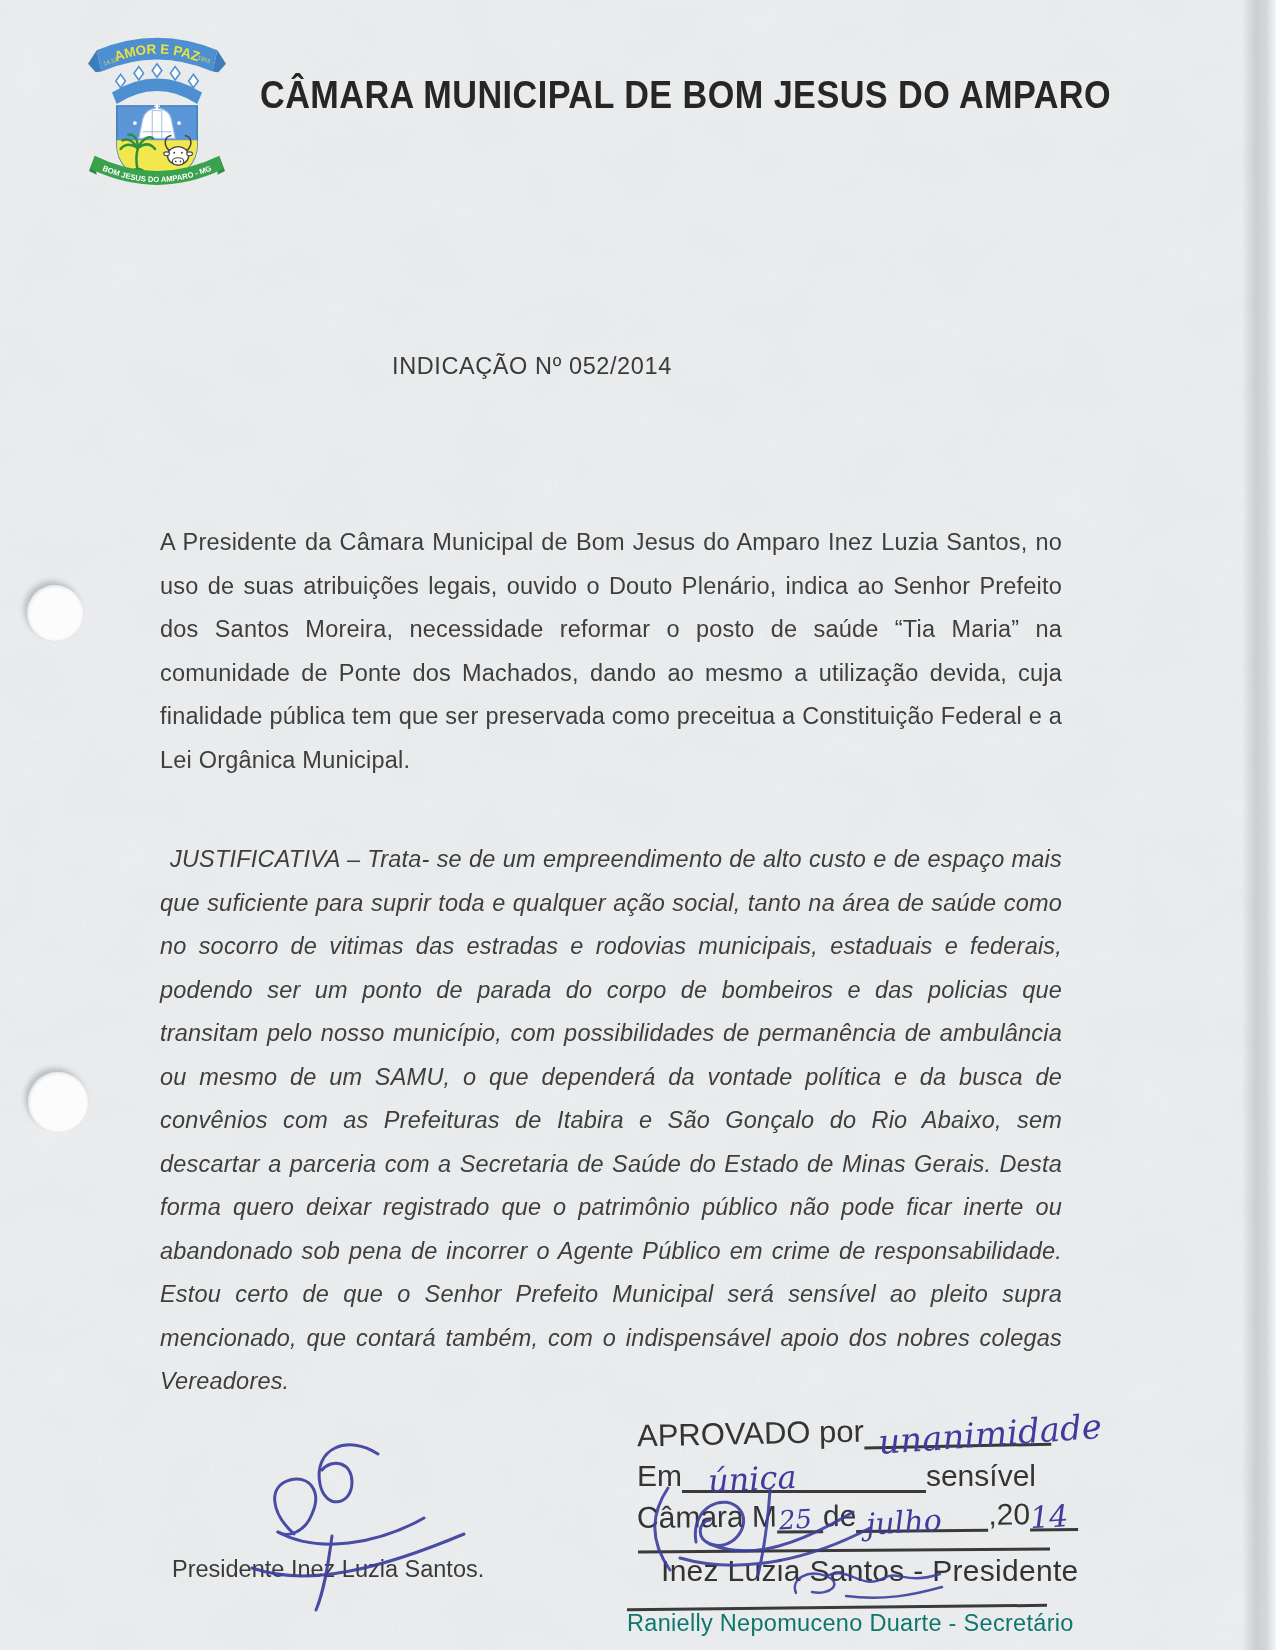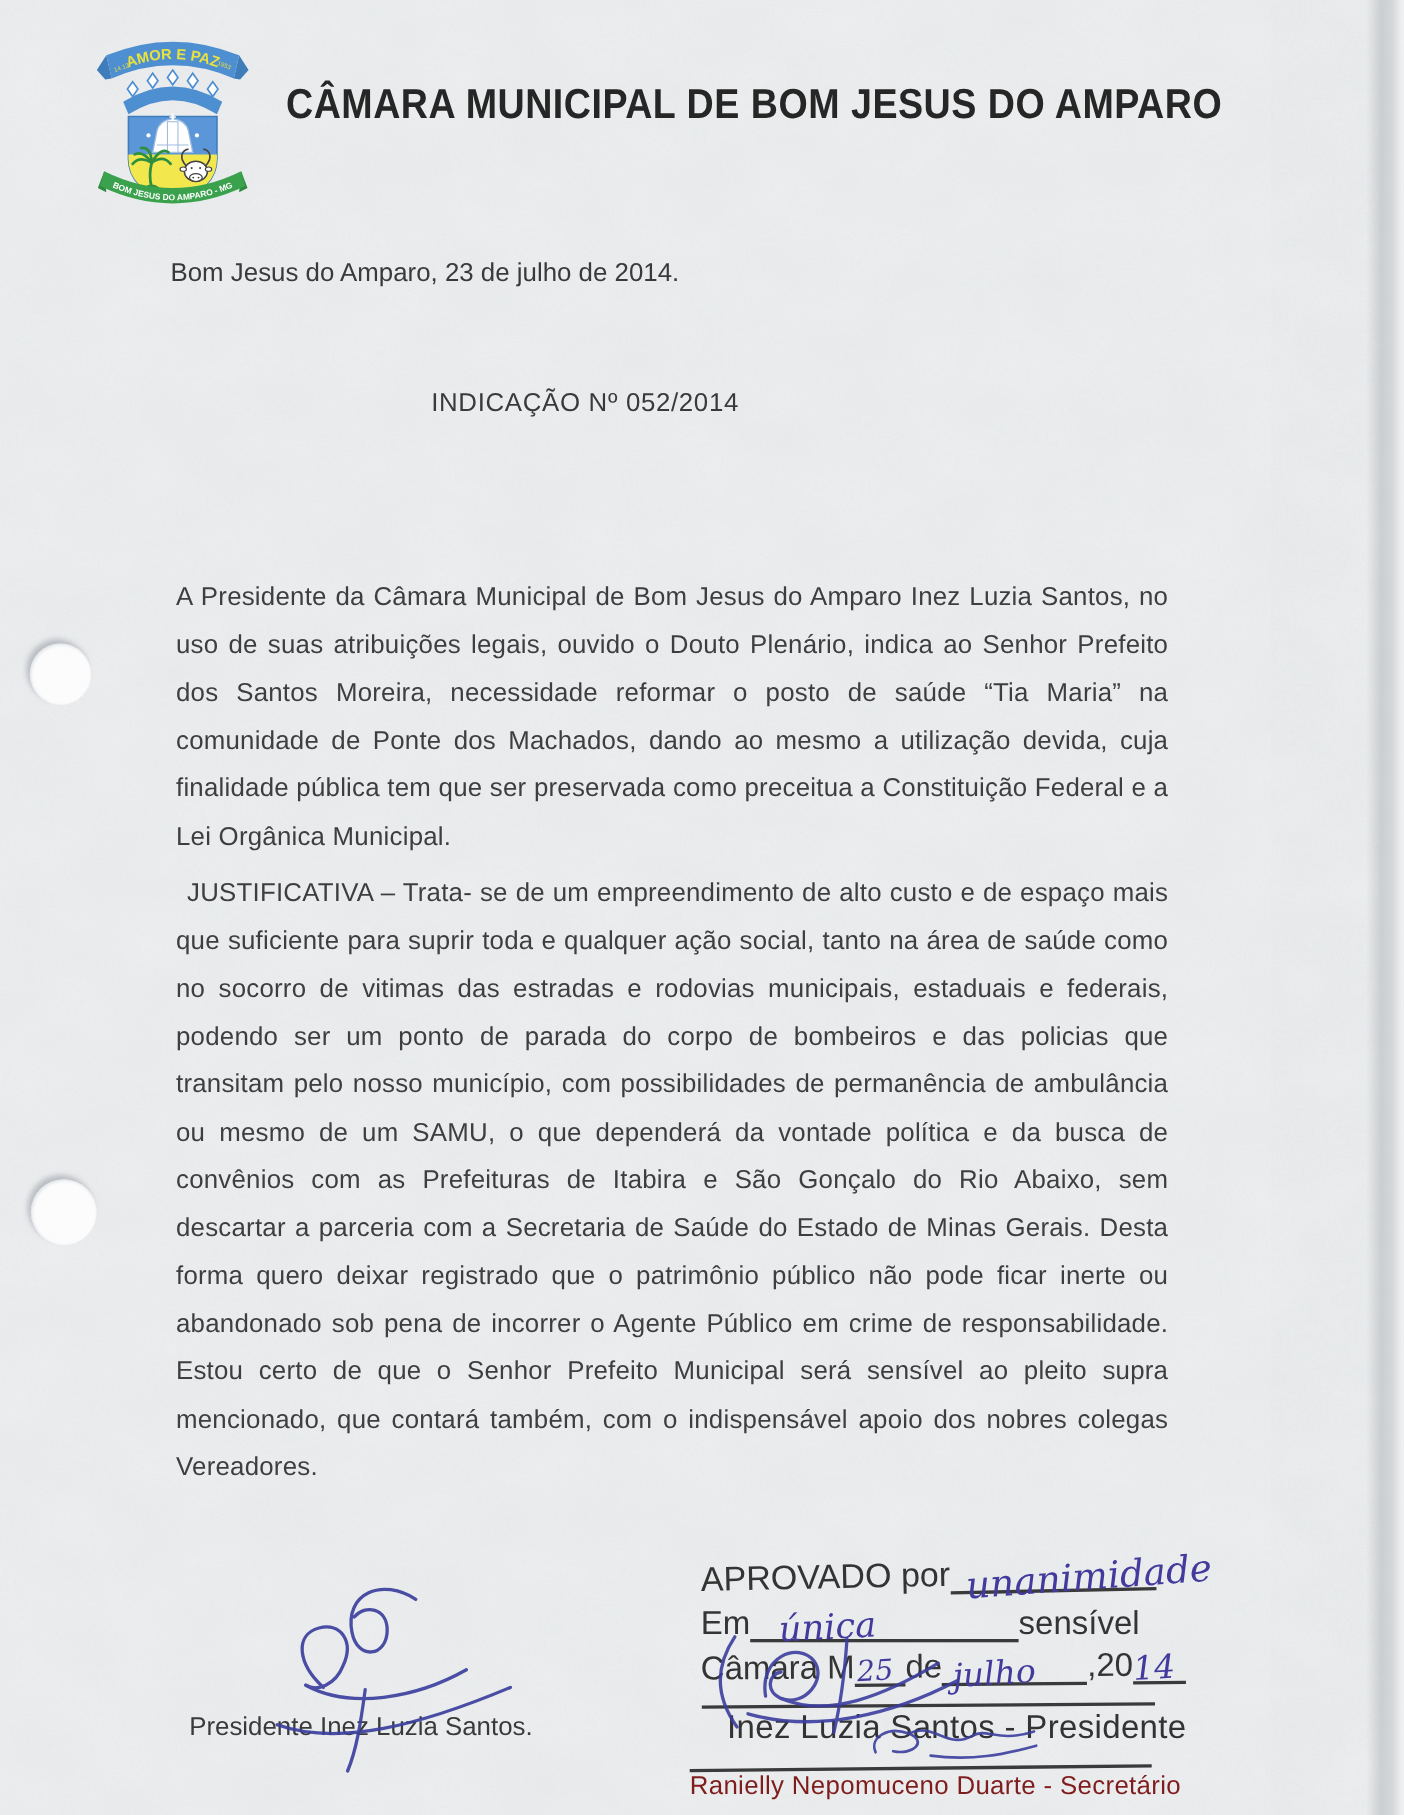--- a/index.html
+++ b/index.html
@@ -30,21 +30,21 @@
   .title{position:absolute;left:260px;top:74px;width:860px;
     font-size:38px;font-weight:bold;color:#262626;letter-spacing:.5px;
     transform:scaleX(.90);transform-origin:left center;white-space:nowrap;}
 
   .city-date{position:absolute;left:155px;top:234px;font-size:23.5px;color:#3a3a3a;}
   .doc-number{position:absolute;left:368px;top:353px;font-size:23.5px;color:#3a3a3a;letter-spacing:.6px;margin-left:24px;}
 
   .body-par{position:absolute;left:160px;width:902px;
     font-size:23.5px;line-height:43.5px;text-align:justify;color:#3e3e3e;letter-spacing:.2px;margin-top:16px;}
   .par1{top:505px;}
-  .par2{top:774px;text-indent:10px;}
+  .par2{top:822px;text-indent:10px;font-style:italic;}
 
   .signer-label{position:absolute;left:172px;top:1556px;font-size:23.5px;color:#3a3a3a;}
 
   
   .stamp{color:#343434;z-index:4;}
   .stamp-row{position:absolute;display:flex;align-items:flex-end;white-space:nowrap;}
   .stamp-row .lbl{flex:0 0 auto;}
   .fill{flex:1 1 auto;border-bottom:3px solid #3a3a3a;position:relative;align-self:stretch;}
   .fill.fixed{flex:0 0 auto;}
   .row1{left:637px;top:1414px;width:414px;font-size:31px;transform:rotate(-1.2deg);}
@@ -55,21 +55,21 @@
     color:#433a9d;transform:rotate(-3deg);white-space:nowrap;}
   .hw-unanimidade{font-size:34px;bottom:-10px;left:14px;}
   .hw-unica{font-size:32px;left:26px;}
   .hw-25{font-size:26px;left:2px;bottom:-4px;}
   .hw-julho{font-size:30px;left:10px;bottom:-10px;}
   .hw-14{font-size:30px;left:0;bottom:-6px;}
   .sig-rule{position:absolute;border-top:3px solid #3a3a3a;z-index:4;}
   .rule-president{left:638px;top:1549px;width:412px;transform:rotate(-0.4deg);}
   .rule-secretary{left:627px;top:1606px;width:420px;transform:rotate(-0.6deg);}
   .president-name{position:absolute;left:661px;top:1554px;font-size:30px;color:#333;letter-spacing:.3px;z-index:4;}
-  .secretary-name{position:absolute;left:627px;top:1610px;font-size:23.5px;color:#7f1d1d;letter-spacing:.3px;z-index:4;}
+  .secretary-name{position:absolute;left:627px;top:1610px;font-size:23.5px;color:#0f766e;letter-spacing:.3px;z-index:4;}
 
   .sig{position:absolute;z-index:5;}
   .sig-president{left:228px;top:1436px;}
   .sig-stamp{left:648px;top:1480px;}
   .sig-secretary{left:788px;top:1565px;}
 </style>
 </head>
 <body>
 
 <div class="page">
@@ -159,21 +159,20 @@
       <path d="M140,150 L146,166 L138,170 Z" fill="#2e8a3e"></path>
       <path d="M10,150 Q75,182 140,150 L144,164 Q75,197 6,164 Z" fill="#3aa14c"></path>
       <path id="bannerArc" d="M13,163 Q75,192 137,163" fill="none"></path>
       <text font-size="8" font-weight="bold" fill="#ffffff">
         <textPath href="#bannerArc" startOffset="50%" text-anchor="middle">BOM JESUS DO AMPARO - MG</textPath>
       </text>
     </svg>
 
     <div class="title">CÂMARA MUNICIPAL DE BOM JESUS DO AMPARO</div>
 
-    <div class="city-date">Bom Jesus do Amparo, 23 de julho de 2014.</div>
 
     <div class="doc-number">INDICAÇÃO Nº 052/2014</div>
 
     <div class="body-par par1">A Presidente da Câmara Municipal de Bom Jesus do Amparo Inez Luzia Santos, no uso de suas atribuições legais, ouvido o Douto Plenário, indica ao Senhor Prefeito dos Santos Moreira, necessidade reformar o posto de saúde “Tia Maria” na comunidade de Ponte dos Machados, dando ao mesmo a utilização devida, cuja finalidade pública tem que ser preservada como preceitua a Constituição Federal e a Lei Orgânica Municipal.</div>
 
     <div class="body-par par2">JUSTIFICATIVA – Trata- se de um empreendimento de alto custo e de espaço mais que suficiente para suprir toda e qualquer ação social, tanto na área de saúde como no socorro de vitimas das estradas e rodovias municipais, estaduais e federais, podendo ser um ponto de parada do corpo de bombeiros e das policias que transitam pelo nosso município, com possibilidades de permanência de ambulância ou mesmo de um SAMU, o que dependerá da vontade política e da busca de convênios com as Prefeituras de Itabira e São Gonçalo do Rio Abaixo, sem descartar a parceria com a Secretaria de Saúde do Estado de Minas Gerais. Desta forma quero deixar registrado que o patrimônio público não pode ficar inerte ou abandonado sob pena de incorrer o Agente Público em crime de responsabilidade. Estou certo de que o Senhor Prefeito Municipal será sensível ao pleito supra mencionado, que contará também, com o indispensável apoio dos nobres colegas Vereadores.</div>
 
     <svg class="sig sig-president" width="250" height="180" viewBox="0 0 250 180">
       <g fill="none" stroke="#3b3f9e" stroke-width="3" stroke-linecap="round" opacity="0.92">
         <path d="M150,18 C120,-2 85,12 92,48 C97,74 124,70 124,46 C124,26 104,22 94,34"></path>

